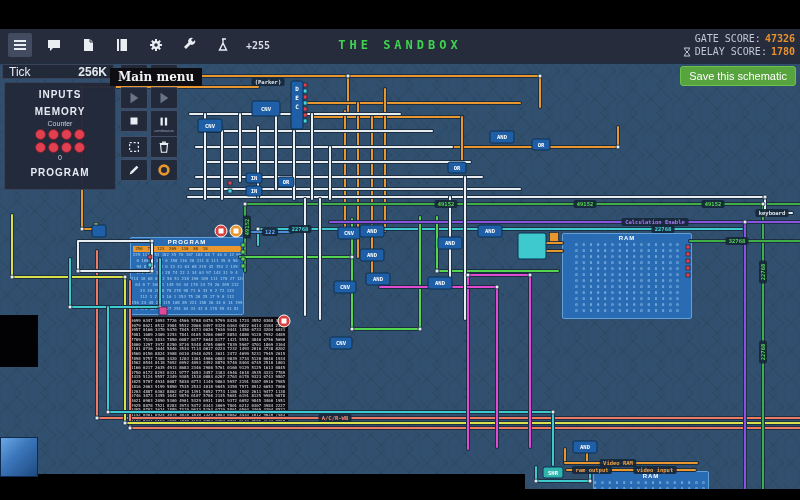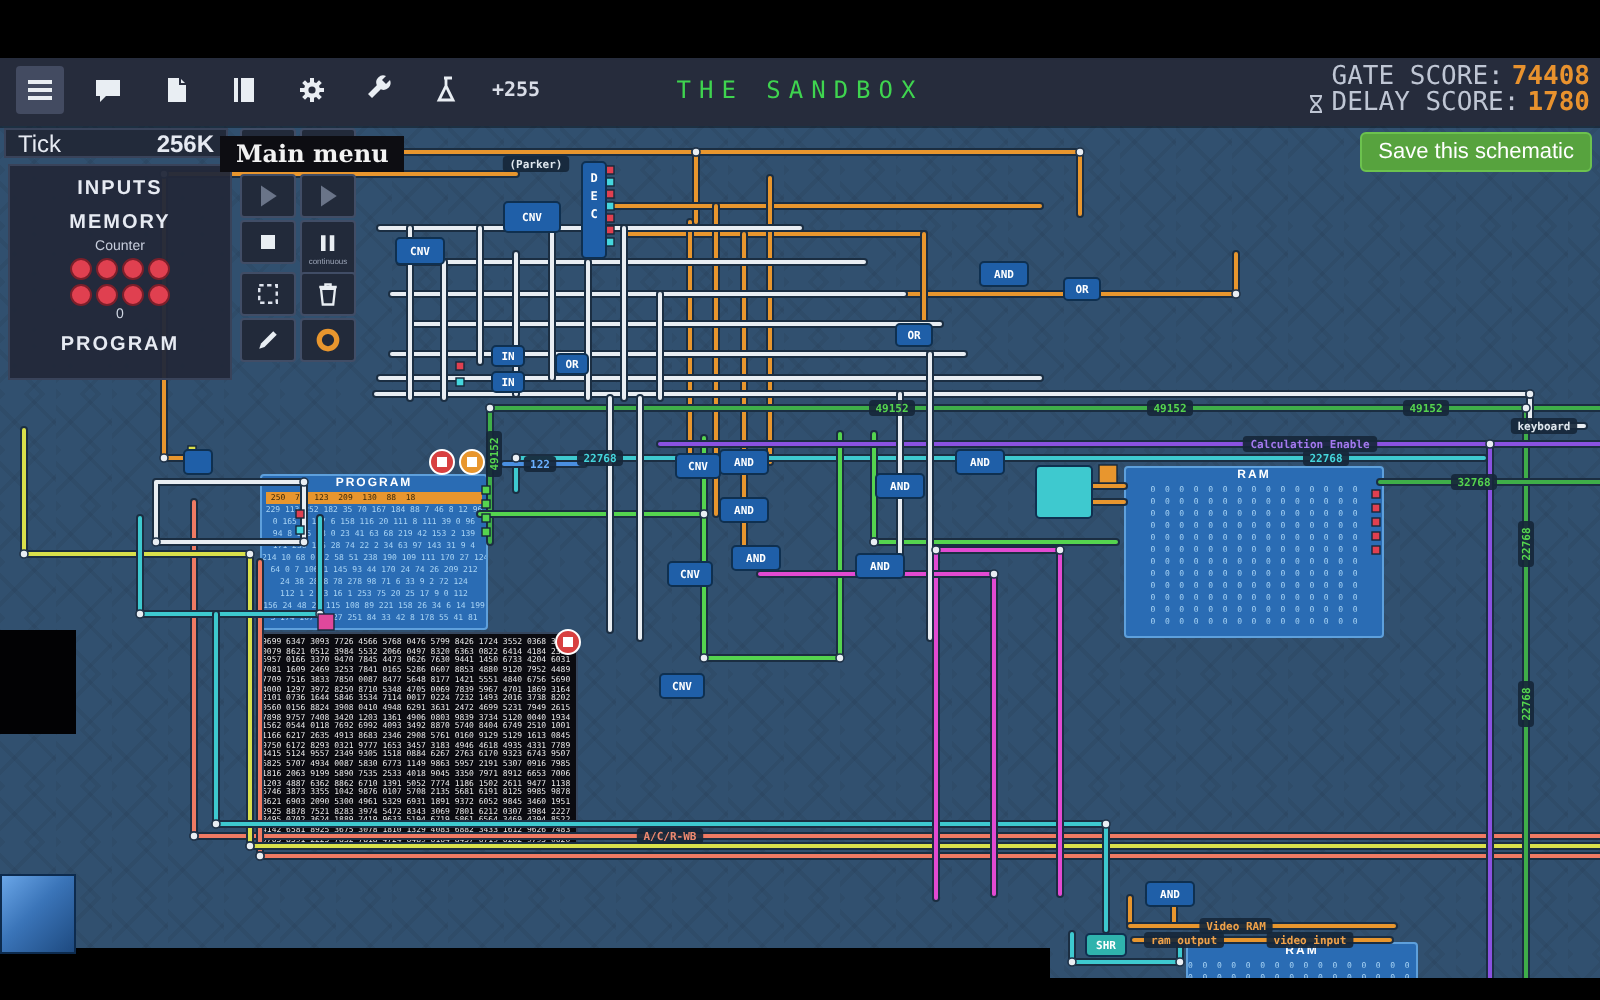--- a/index.html
+++ b/index.html
@@ -10,28 +10,28 @@
     background-color:#31506f;
     background-image:
       repeating-linear-gradient(135deg, rgba(0,0,0,.05) 0 2px, transparent 2px 14px),
       repeating-linear-gradient(45deg, rgba(0,0,0,.05) 0 2px, transparent 2px 14px);
     background-size:28px 28px;}
   .blackbar{position:absolute;background:#000;z-index:8;}
   
   #topbar{position:absolute;left:0;top:10px;width:800px;height:34px;background:#262c3c;
           z-index:10;box-shadow:0 1px 0 rgba(0,0,0,.4);}
   #title{position:absolute;left:0;right:0;top:9px;text-align:center;color:#3fd44f;
-         font-family:"DejaVu Sans Mono",monospace;font-size:12px;font-weight:normal;letter-spacing:4px;}
+         font-family:"DejaVu Sans Mono",monospace;font-size:12px;font-weight:bold;letter-spacing:4px;}
   .tb-icons{position:absolute;left:8px;top:4px;display:flex;align-items:center;gap:10px;}
   .tb-btn{width:24px;height:24px;display:flex;align-items:center;justify-content:center;border-radius:2px;}
   .tb-btn.sel{background:#434b61;}
   .tb-btn svg{display:block;}
   #plus-count{color:#d8dce6;font-size:10px;font-weight:bold;font-family:"DejaVu Sans Mono",monospace;}
   #scores{position:absolute;right:5px;top:3px;text-align:right;
-          font-family:"DejaVu Sans Mono",monospace;font-size:13px;line-height:13px;color:#bfc6d4;}
+          font-family:"DejaVu Sans Mono",monospace;font-size:10px;line-height:13px;color:#bfc6d4;}
   #scores .val{color:#e8922e;font-weight:bold;}
   #scores .row{display:flex;align-items:center;justify-content:flex-end;gap:4px;}
   
   #save-btn{position:absolute;right:4px;top:47px;z-index:10;background:#57a33e;color:#fff;
             font-size:11px;padding:3px 8px;border-radius:3px;border:1px solid #6cc24e;cursor:pointer;}
   
   #tooltip{position:absolute;left:110px;top:49px;z-index:12;background:#0d0d12;color:#f2f2f2;
            font-family:"DejaVu Serif",serif;font-size:12px;font-weight:bold;padding:2px 8px;}
   
   #tick{position:absolute;left:2px;top:45px;width:112px;height:15px;background:#222a3a;z-index:10;
@@ -491,21 +491,21 @@
           <svg width="16" height="16" viewBox="0 0 16 16">
             <path d="M6 2h4M7 2v4l3.5 7h-7L7 6z" fill="none" stroke="#e9eef3" stroke-width="1.4"></path>
           </svg>
         </div>
         <span id="plus-count">+255</span>
       </div>
     <div id="title">THE SANDBOX</div>
     <div id="scores">
       <div class="row">
         <span>GATE SCORE:</span>
-        <span class="val">74408</span>
+        <span class="val">47326</span>
       </div>
       <div class="row">
         <svg width="8" height="10" viewBox="0 0 8 10">
           <path d="M1 1h6M1 9h6M1.5 1c0 3.5 5 4.5 5 8M6.5 1c0 3.5-5 4.5-5 8" stroke="#bfc6d4" stroke-width="1" fill="none"></path>
         </svg>
         <span>DELAY SCORE:</span>
         <span class="val">1780</span>
       </div>
     </div>
   </div>

